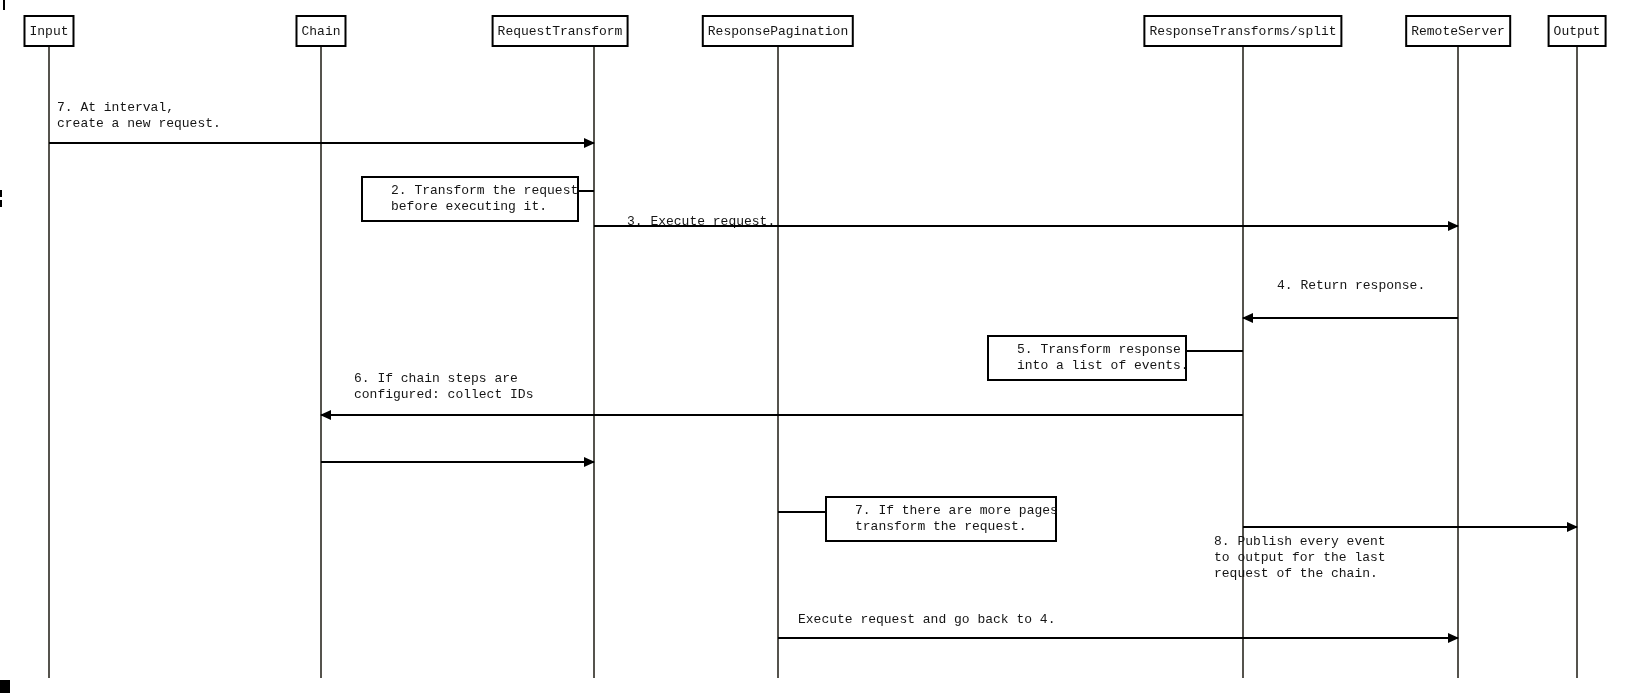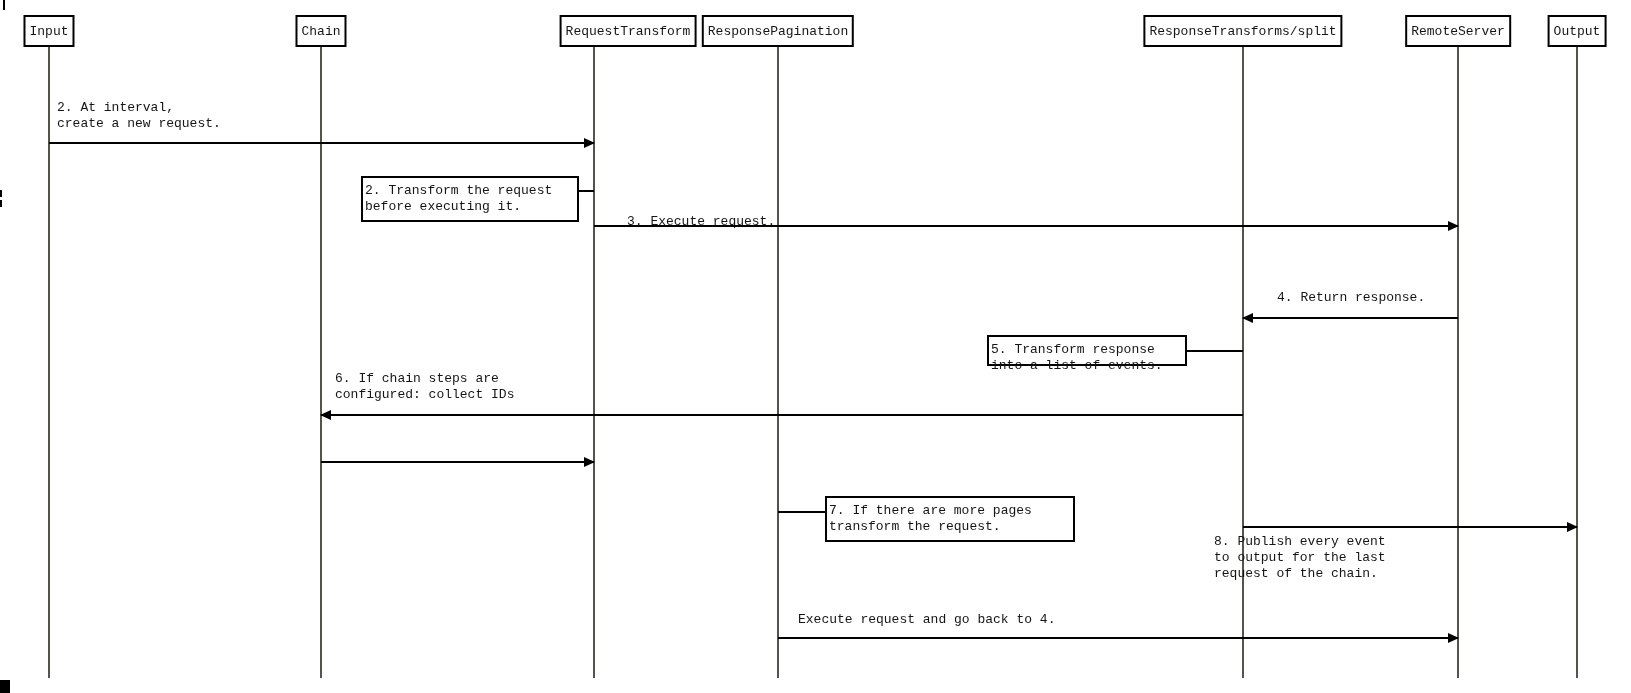--- a/index.html
+++ b/index.html
@@ -36,21 +36,21 @@
   .arrow.left::before{
     content:"";position:absolute;left:-1px;top:-4px;width:0;height:0;
     border-right:11px solid #000;
     border-top:5px solid transparent;border-bottom:5px solid transparent;
   }
   
   .conn{position:absolute;height:2px;background:#000;}
   
   .note{
     position:absolute;border:2px solid #000;background:#fff;
-    box-sizing:border-box;padding:5px 2px;
+    box-sizing:border-box;padding:5px 28px;
     font-size:13px;line-height:16px;white-space:pre;
   }
   
   .mlabel{
     position:absolute;
     font-size:13px;line-height:16px;white-space:pre;
   }
   
   .edge-mark{position:absolute;background:#000;}
 </style>
@@ -62,52 +62,52 @@
   <div class="lifeline" style="left:48px"></div>
   <div class="lifeline" style="left:320px"></div>
   <div class="lifeline" style="left:593px"></div>
   <div class="lifeline" style="left:777px"></div>
   <div class="lifeline" style="left:1242px"></div>
   <div class="lifeline" style="left:1457px"></div>
   <div class="lifeline" style="left:1576px"></div>
 
   <div class="pbox" style="left:49px">Input</div>
   <div class="pbox" style="left:321px">Chain</div>
-  <div class="pbox" style="left:628px">RequestTransform</div>
+  <div class="pbox" style="left:560px">RequestTransform</div>
   <div class="pbox" style="left:1243px">ResponseTransforms/split</div>
   <div class="pbox" style="left:778px">ResponsePagination</div>
   <div class="pbox" style="left:1458px">RemoteServer</div>
   <div class="pbox" style="left:1577px">Output</div>
 
-  <div class="mlabel" style="left:57px;top:100px">2. At interval,
+  <div class="mlabel" style="left:57px;top:100px">7. At interval,
 create a new request.</div>
   <div class="arrow right" style="left:49px;top:142px;width:545px"></div>
 
   <div class="note" style="left:361px;top:176px;width:218px;height:46px">2. Transform the request
 before executing it.</div>
   <div class="conn" style="left:579px;top:190px;width:15px"></div>
 
   <div class="mlabel" style="left:627px;top:214px">3. Execute request.</div>
   <div class="arrow right" style="left:594px;top:225px;width:864px"></div>
 
-  <div class="mlabel" style="left:1277px;top:290px">4. Return response.</div>
+  <div class="mlabel" style="left:1277px;top:278px">4. Return response.</div>
   <div class="arrow left" style="left:1243px;top:317px;width:215px"></div>
 
-  <div class="note" style="left:987px;top:335px;width:200px;height:31px">5. Transform response
+  <div class="note" style="left:987px;top:335px;width:200px;height:46px">5. Transform response
 into a list of events.</div>
   <div class="conn" style="left:1185px;top:350px;width:58px"></div>
 
-  <div class="mlabel" style="left:335px;top:371px">6. If chain steps are
+  <div class="mlabel" style="left:354px;top:371px">6. If chain steps are
 configured: collect IDs</div>
   <div class="arrow left" style="left:321px;top:414px;width:922px"></div>
 
   <div class="arrow right" style="left:321px;top:461px;width:273px"></div>
 
   <div class="conn" style="left:778px;top:511px;width:47px"></div>
-  <div class="note" style="left:825px;top:496px;width:250px;height:46px">7. If there are more pages
+  <div class="note" style="left:825px;top:496px;width:232px;height:46px">7. If there are more pages
 transform the request.</div>
 
   <div class="arrow right" style="left:1243px;top:526px;width:334px"></div>
   <div class="mlabel" style="left:1214px;top:534px">8. Publish every event
 to output for the last
 request of the chain.</div>
 
   <div class="mlabel" style="left:798px;top:612px">Execute request and go back to 4.</div>
   <div class="arrow right" style="left:778px;top:637px;width:680px"></div>
 

